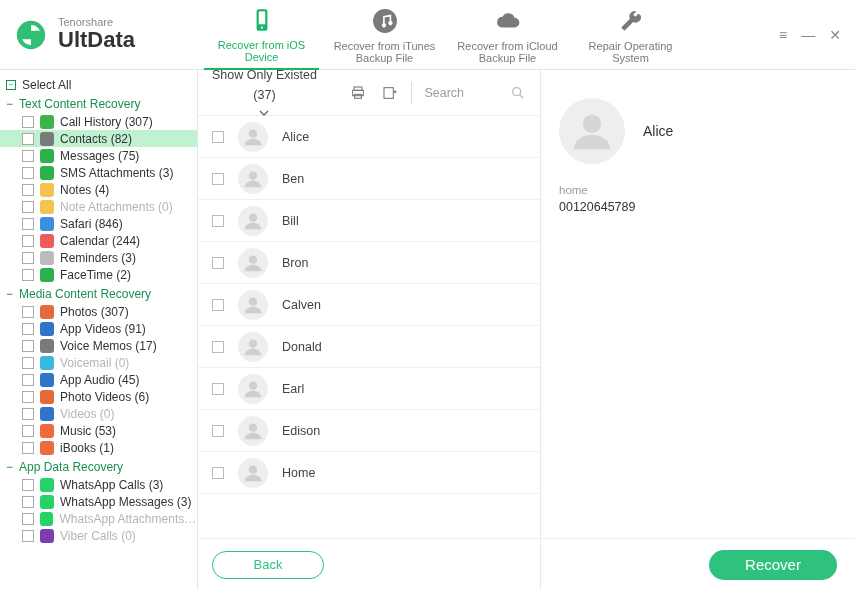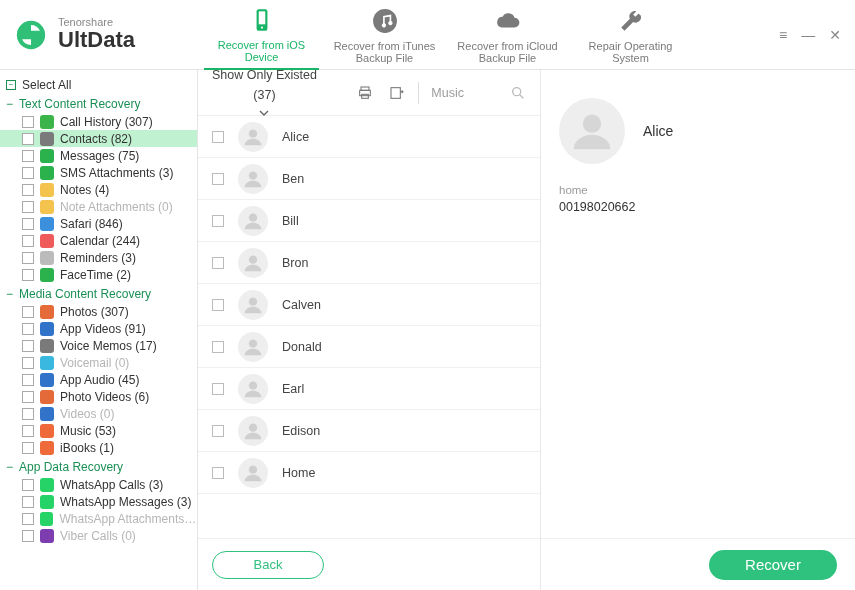--- a/index.html
+++ b/index.html
@@ -293,21 +293,21 @@
             <rect x="7" y="14" width="10" height="6"></rect>
           </svg>
       </div>
       <div class="tbtn">
         <svg width="16" height="16" viewBox="0 0 24 24" fill="none" stroke="#777" stroke-width="1.6">
             <rect x="3" y="4" width="14" height="16"></rect>
             <path d="M17 10l4 0M19 8l2 2-2 2"></path>
           </svg>
       </div>
       <div class="sep"></div>
-      <span class="search">Music</span>
+      <span class="search">Search</span>
       <span class="search-ico" style="margin-left:40px;">
         <svg width="16" height="16" viewBox="0 0 24 24" fill="none" stroke="#bbb" stroke-width="2">
             <circle cx="10" cy="10" r="6"></circle>
             <path d="M15 15l5 5"></path>
           </svg>
       </span>
     </div>
 
     <div class="list">
       <div class="list-inner" id="contact-list">
@@ -414,20 +414,20 @@
       <div class="detail-head">
         <div class="big-avatar">
           <svg width="44" height="44" viewBox="0 0 24 24">
               <circle cx="12" cy="8" r="5"></circle>
               <path d="M2 22c0-5 5-8 10-8s10 3 10 8z"></path>
             </svg>
         </div>
         <div class="detail-name">Alice</div>
       </div>
       <div class="meta-label">home</div>
-      <div class="meta-val">00198020662</div>
+      <div class="meta-val">00120645789</div>
     </div>
     <div class="detail-footer">
       <div class="btn-recover">Recover</div>
     </div>
   </div>
 
 </div>
 
 </body></html>

